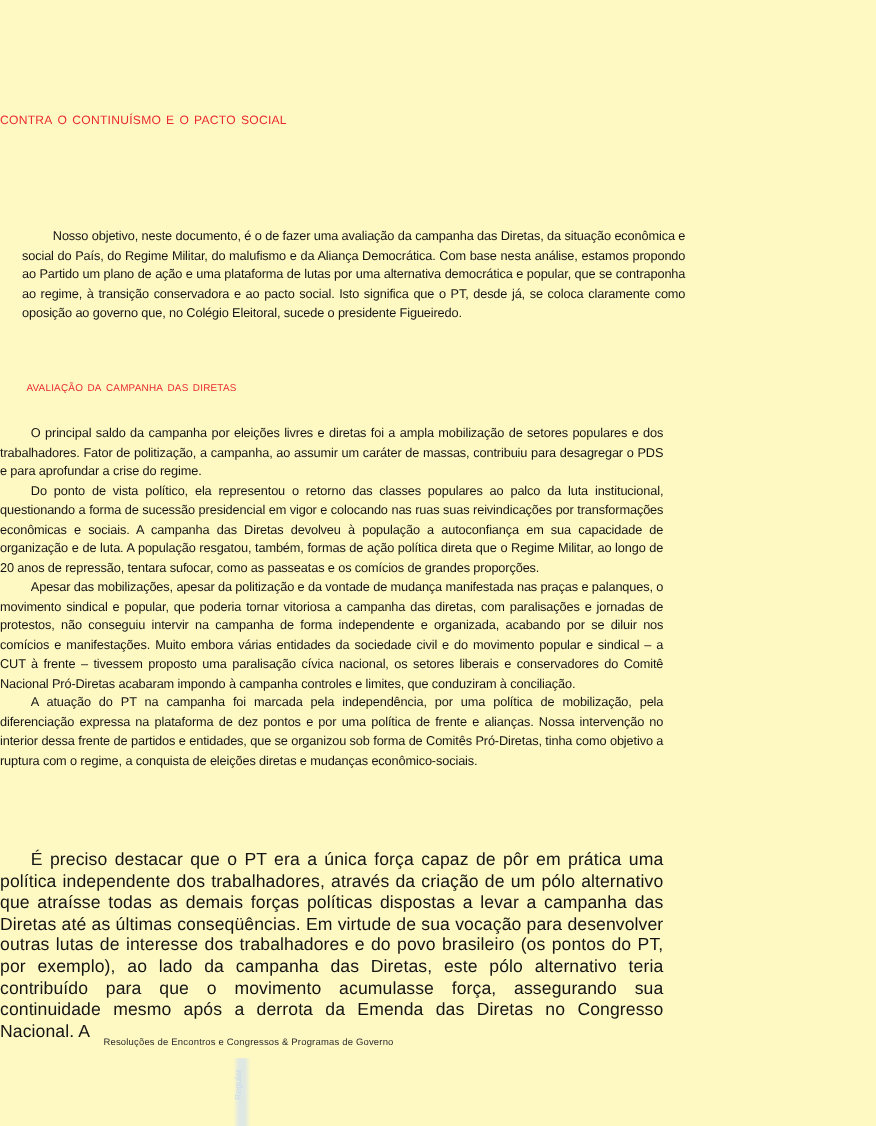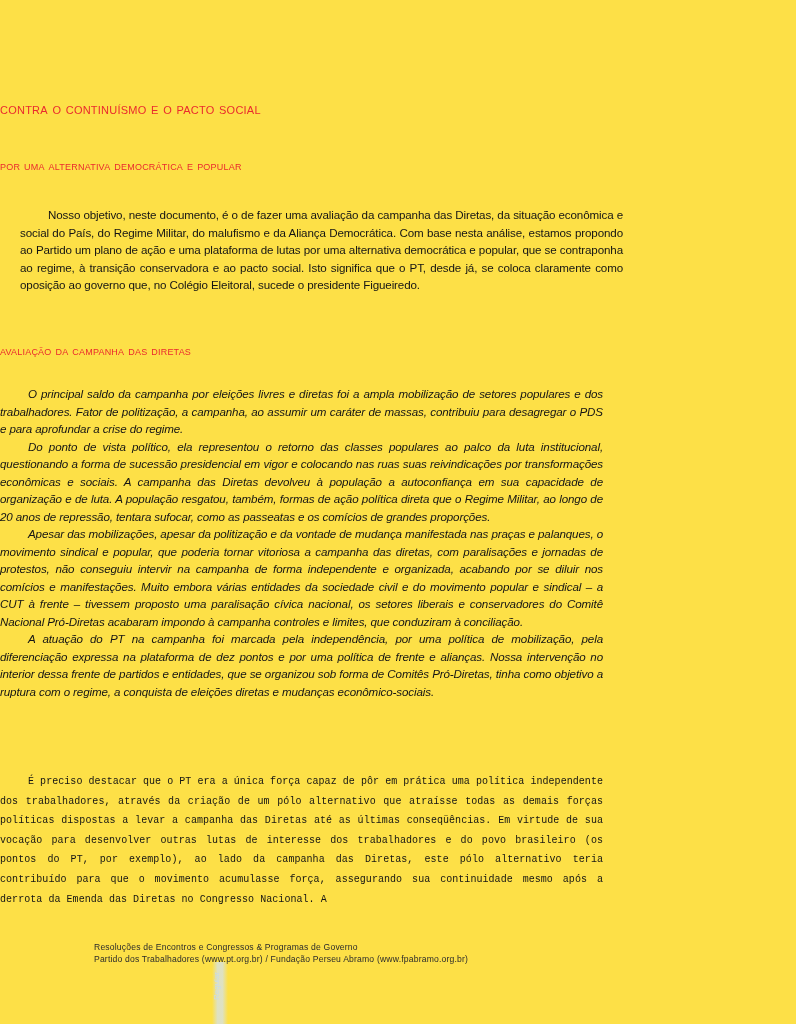--- a/index.html
+++ b/index.html
@@ -9,21 +9,21 @@
     background: #ffffff;
   }
   body {
     font-family: "Liberation Sans", sans-serif;
     color: #111111;
   }
   .page {
     position: relative;
     width: 796px;
     height: 1024px;
-    background: #fde047;
+    background: #fef9c3;
     overflow: hidden;
     box-sizing: border-box;
   }
 
   
   .heading {
     color: #ea2a2e;
     font-family: "Liberation Sans", sans-serif;
     font-weight: normal;
     font-variant: small-caps;
@@ -39,20 +39,21 @@
   }
   .heading-sub1 {
     position: absolute;
     top: 158px;
     font-size: 13.5px;
   }
   .heading-sub2 {
     position: absolute;
     top: 343px;
     font-size: 13.5px;
+    padding-left: 24px;
   }
 
   
   .body-block {
     position: absolute;
     width: 603px;
     text-align: justify;
     color: #141414;
   }
   .body-block p {
@@ -64,28 +65,26 @@
     font-size: 11.6px;
     line-height: 17.5px;
     letter-spacing: -0.12px;
     margin-left: 20px;
   }
   .block-b {
     top: 385px;
     font-size: 11.6px;
     line-height: 17.5px;
     letter-spacing: -0.12px;
-    font-style: italic;
   }
   .block-c {
     top: 772px;
-    font-size: 10px;
+    font-size: 16px;
     line-height: 19.6px;
     letter-spacing: 0.005em;
-    font-family: Liberation Mono, monospace;
   }
 
   
   .footer {
     position: absolute;
     left: 94px;
     top: 941px;
     width: 603px;
     font-size: 8.6px;
     line-height: 12.4px;
@@ -121,41 +120,39 @@
     white-space: nowrap;
   }
 </style>
 </head>
 <body>
 
 <div class="page">
 
   <h1 class="heading heading-main">Contra o continuísmo e o pacto social</h1>
 
-  <h2 class="heading heading-sub1">Por uma alternativa democrática e popular</h2>
 
   <div class="body-block block-a">
     <p>Nosso objetivo, neste documento, é o de fazer uma avaliação da campanha das Diretas, da situação econômica e social do País, do Regime Militar, do malufismo e da Aliança Democrática. Com base nesta análise, estamos propondo ao Partido um plano de ação e uma plataforma de lutas por uma alternativa democrática e popular, que se contraponha ao regime, à transição conservadora e ao pacto social. Isto significa que o PT, desde já, se coloca claramente como oposição ao governo que, no Colégio Eleitoral, sucede o presidente Figueiredo.</p>
   </div>
 
   <h2 class="heading heading-sub2">Avaliação da campanha das Diretas</h2>
 
   <div class="body-block block-b">
     <p>O principal saldo da campanha por eleições livres e diretas foi a ampla mobilização de setores populares e dos trabalhadores. Fator de politização, a campanha, ao assumir um caráter de massas, contribuiu para desagregar o PDS e para aprofundar a crise do regime.</p>
     <p>Do ponto de vista político, ela representou o retorno das classes populares ao palco da luta institucional, questionando a forma de sucessão presidencial em vigor e colocando nas ruas suas reivindicações por transformações econômicas e sociais. A campanha das Diretas devolveu à população a autoconfiança em sua capacidade de organização e de luta. A população resgatou, também, formas de ação política direta que o Regime Militar, ao longo de 20 anos de repressão, tentara sufocar, como as passeatas e os comícios de grandes proporções.</p>
     <p>Apesar das mobilizações, apesar da politização e da vontade de mudança manifestada nas praças e palanques, o movimento sindical e popular, que poderia tornar vitoriosa a campanha das diretas, com paralisações e jornadas de protestos, não conseguiu intervir na campanha de forma independente e organizada, acabando por se diluir nos comícios e manifestações. Muito embora várias entidades da sociedade civil e do movimento popular e sindical – a CUT à frente – tivessem proposto uma paralisação cívica nacional, os setores liberais e conservadores do Comitê Nacional Pró-Diretas acabaram impondo à campanha controles e limites, que conduziram à conciliação.</p>
     <p>A atuação do PT na campanha foi marcada pela independência, por uma política de mobilização, pela diferenciação expressa na plataforma de dez pontos e por uma política de frente e alianças. Nossa intervenção no interior dessa frente de partidos e entidades, que se organizou sob forma de Comitês Pró-Diretas, tinha como objetivo a ruptura com o regime, a conquista de eleições diretas e mudanças econômico-sociais.</p>
   </div>
 
   <div class="body-block block-c">
     <p>É preciso destacar que o PT era a única força capaz de pôr em prática uma política independente dos trabalhadores, através da criação de um pólo alternativo que atraísse todas as demais forças políticas dispostas a levar a campanha das Diretas até as últimas conseqüências. Em virtude de sua vocação para desenvolver outras lutas de interesse dos trabalhadores e do povo brasileiro (os pontos do PT, por exemplo), ao lado da campanha das Diretas, este pólo alternativo teria contribuído para que o movimento acumulasse força, assegurando sua continuidade mesmo após a derrota da Emenda das Diretas no Congresso Nacional. A</p>
   </div>
 
   <div class="footer">
     <div>Resoluções de Encontros e Congressos &amp; Programas de Governo</div>
-    <div>Partido dos Trabalhadores (www.pt.org.br) / Fundação Perseu Abramo (www.fpabramo.org.br)</div>
   </div>
 
   <div class="watermark">
     <span>Regular</span>
   </div>
 
 </div>
 
 </body></html>

